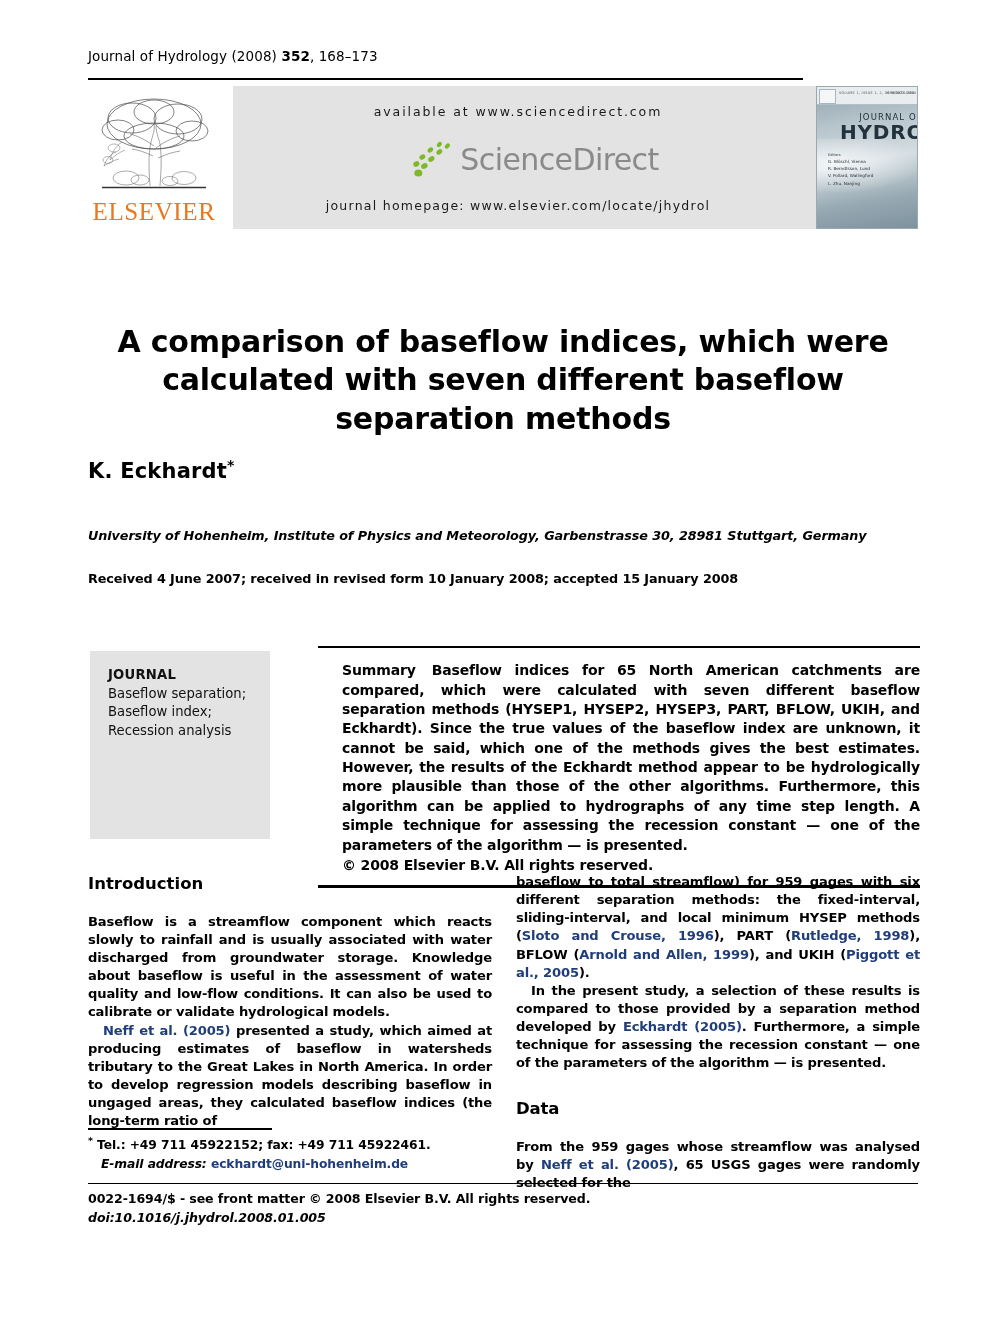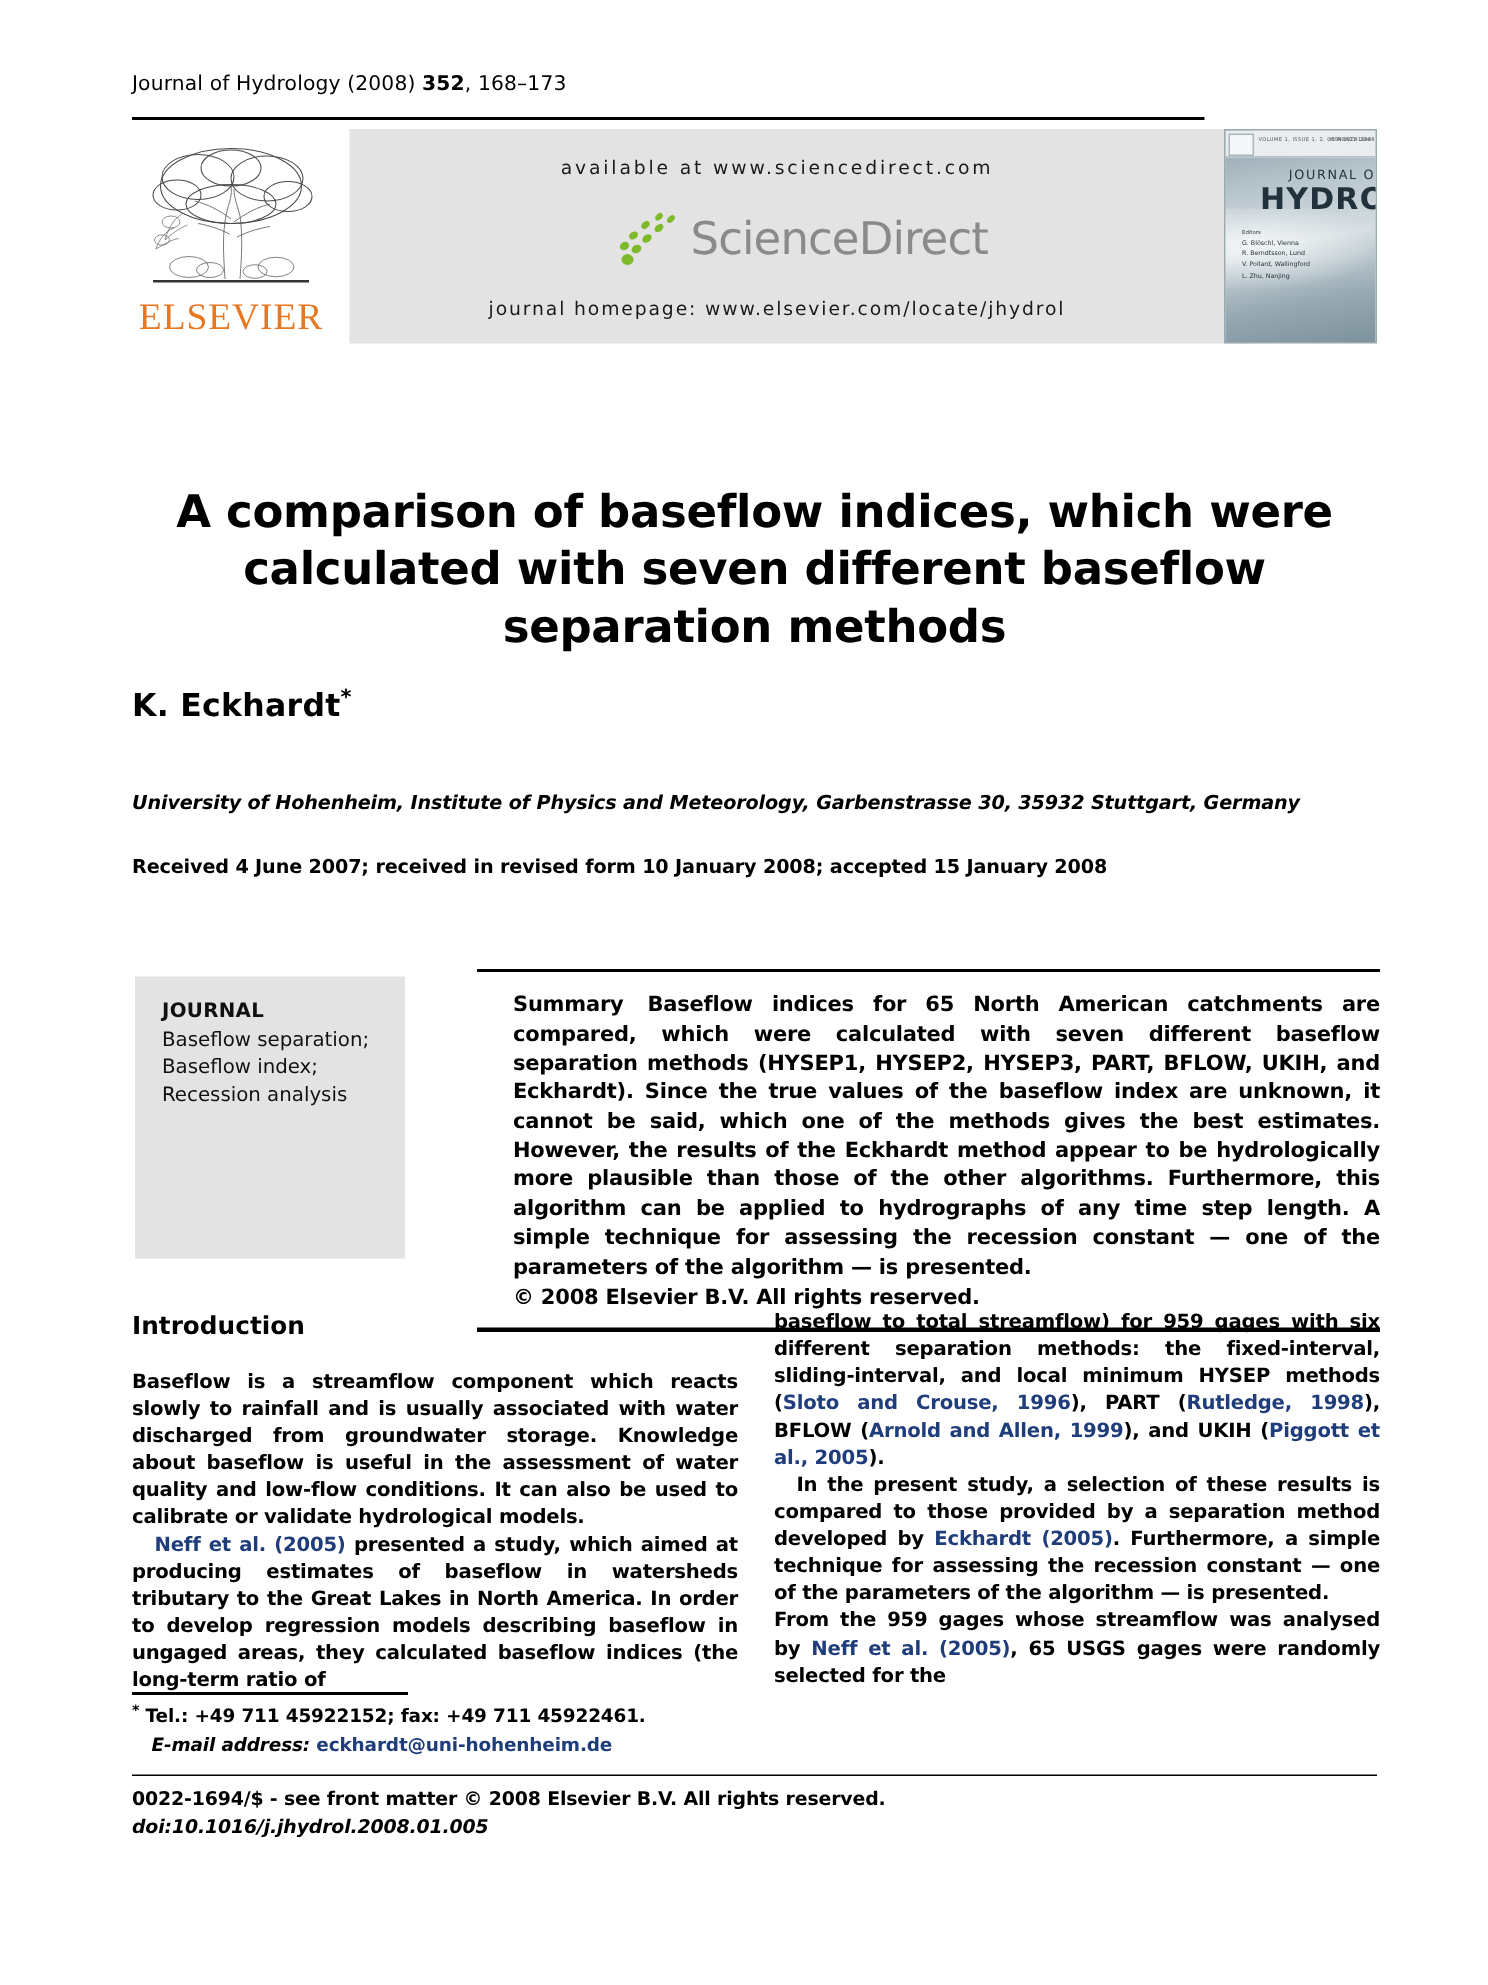--- a/index.html
+++ b/index.html
@@ -398,21 +398,21 @@
       </div>
     </div>
   </div>
 
   <h1 class="title">A comparison of baseflow indices, which were calculated with seven different baseflow separation methods</h1>
 
   <div class="author">
     <span>K. Eckhardt</span><sup>*</sup>
   </div>
 
-  <div class="affiliation">University of Hohenheim, Institute of Physics and Meteorology, Garbenstrasse 30, 35932 Stuttgart, Germany</div>
+  <div class="affiliation">University of Hohenheim, Institute of Physics and Meteorology, Garbenstrasse 30, 28981 Stuttgart, Germany</div>
   <div class="received">Received 4 June 2007; received in revised form 10 January 2008; accepted 15 January 2008</div>
 
   <div class="kw-box">
     <div class="kw-inner">
       <div class="kw-title">JOURNAL</div>
       <div>Baseflow separation;</div>
       <div>Baseflow index;</div>
       <div>Recession analysis</div>
     </div>
   </div>
@@ -428,20 +428,21 @@
 
   <div class="col col-left">
     <div class="sec-head">Introduction</div>
     <p>Baseflow is a streamflow component which reacts slowly to rainfall and is usually associated with water discharged from groundwater storage. Knowledge about baseflow is useful in the assessment of water quality and low-flow conditions. It can also be used to calibrate or validate hydrological models.</p>
     <p class="indent"><a class="cite" href="#">Neff et al. (2005)</a><span> presented a study, which aimed at producing estimates of baseflow in watersheds tributary to the Great Lakes in North America. In order to develop regression models describing baseflow in ungaged areas, they calculated baseflow indices (the long-term ratio of</span></p>
   </div>
 
   <div class="col col-right">
     <p><span>baseflow to total streamflow) for 959 gages with six different separation methods: the fixed-interval, sliding-interval, and local minimum HYSEP methods (</span><a class="cite" href="#">Sloto and Crouse, 1996</a><span>), PART (</span><a class="cite" href="#">Rutledge, 1998</a><span>), BFLOW (</span><a class="cite" href="#">Arnold and Allen, 1999</a><span>), and UKIH (</span><a class="cite" href="#">Piggott et al., 2005</a><span>).</span></p>
     <p class="indent"><span>In the present study, a selection of these results is compared to those provided by a separation method developed by </span><a class="cite" href="#">Eckhardt (2005)</a><span>. Furthermore, a simple technique for assessing the recession constant — one of the parameters of the algorithm — is presented.</span></p>
+    <div class="sec-head-2">Data</div>
     <p><span>From the 959 gages whose streamflow was analysed by </span><a class="cite" href="#">Neff et al. (2005)</a><span>, 65 USGS gages were randomly selected for the</span></p>
   </div>
 
   <div class="fn-rule"></div>
   <div class="footnote">
     <div><span class="star">*</span> <span>Tel.: +49 711 45922152; fax: +49 711 45922461.</span></div>
     <div class="ln2"><em>E-mail address:</em> <a class="mail" href="#">eckhardt@uni-hohenheim.de</a></div>
   </div>
 
   <div class="bottom-rule"></div>

